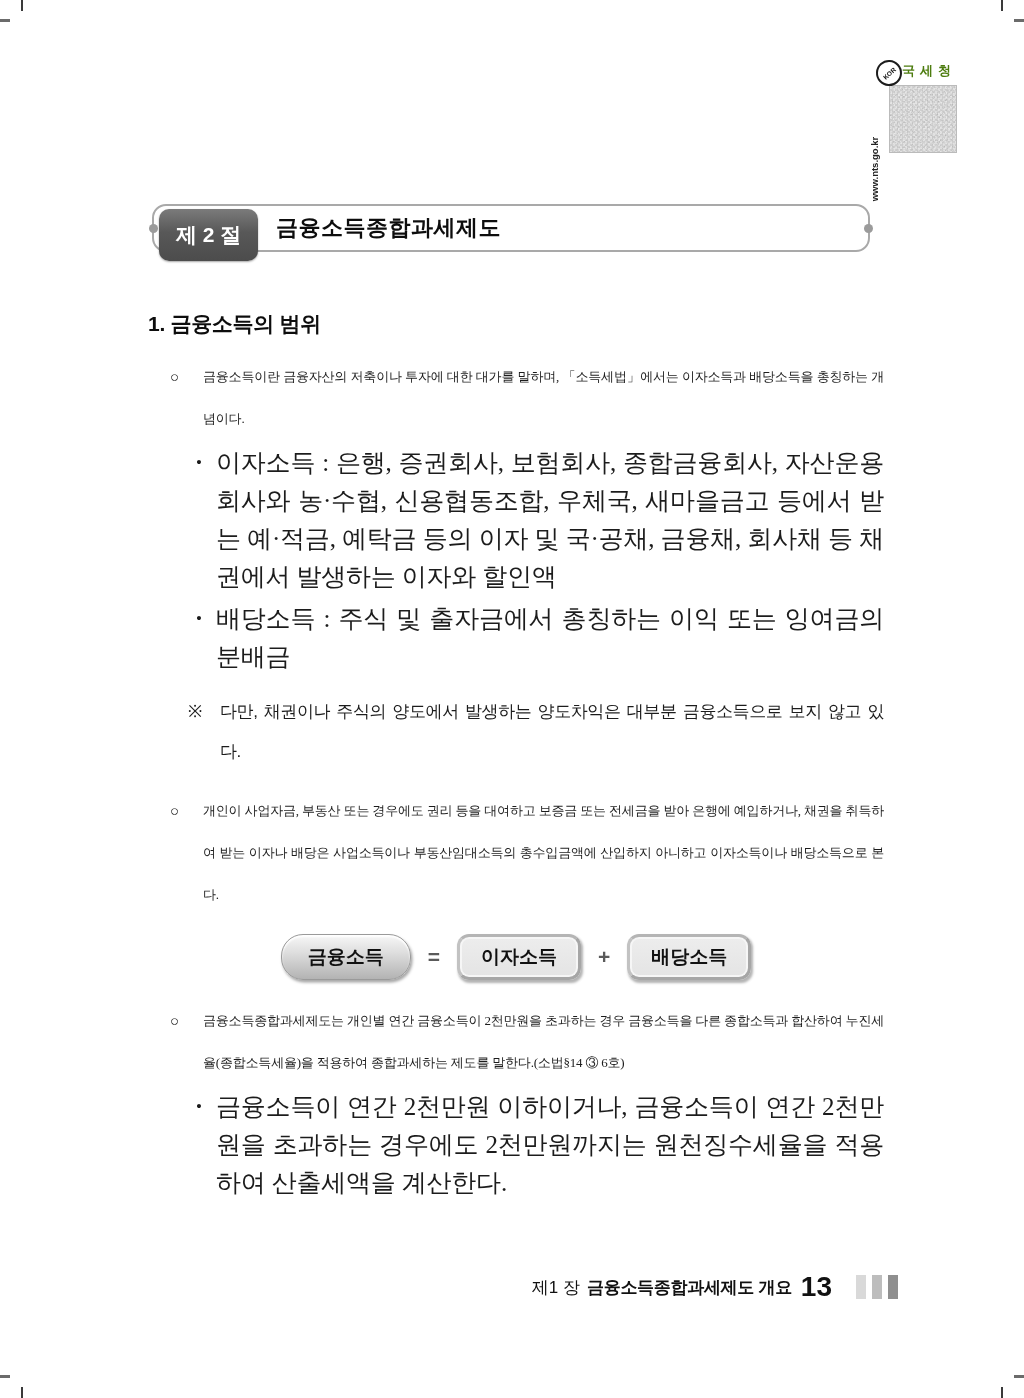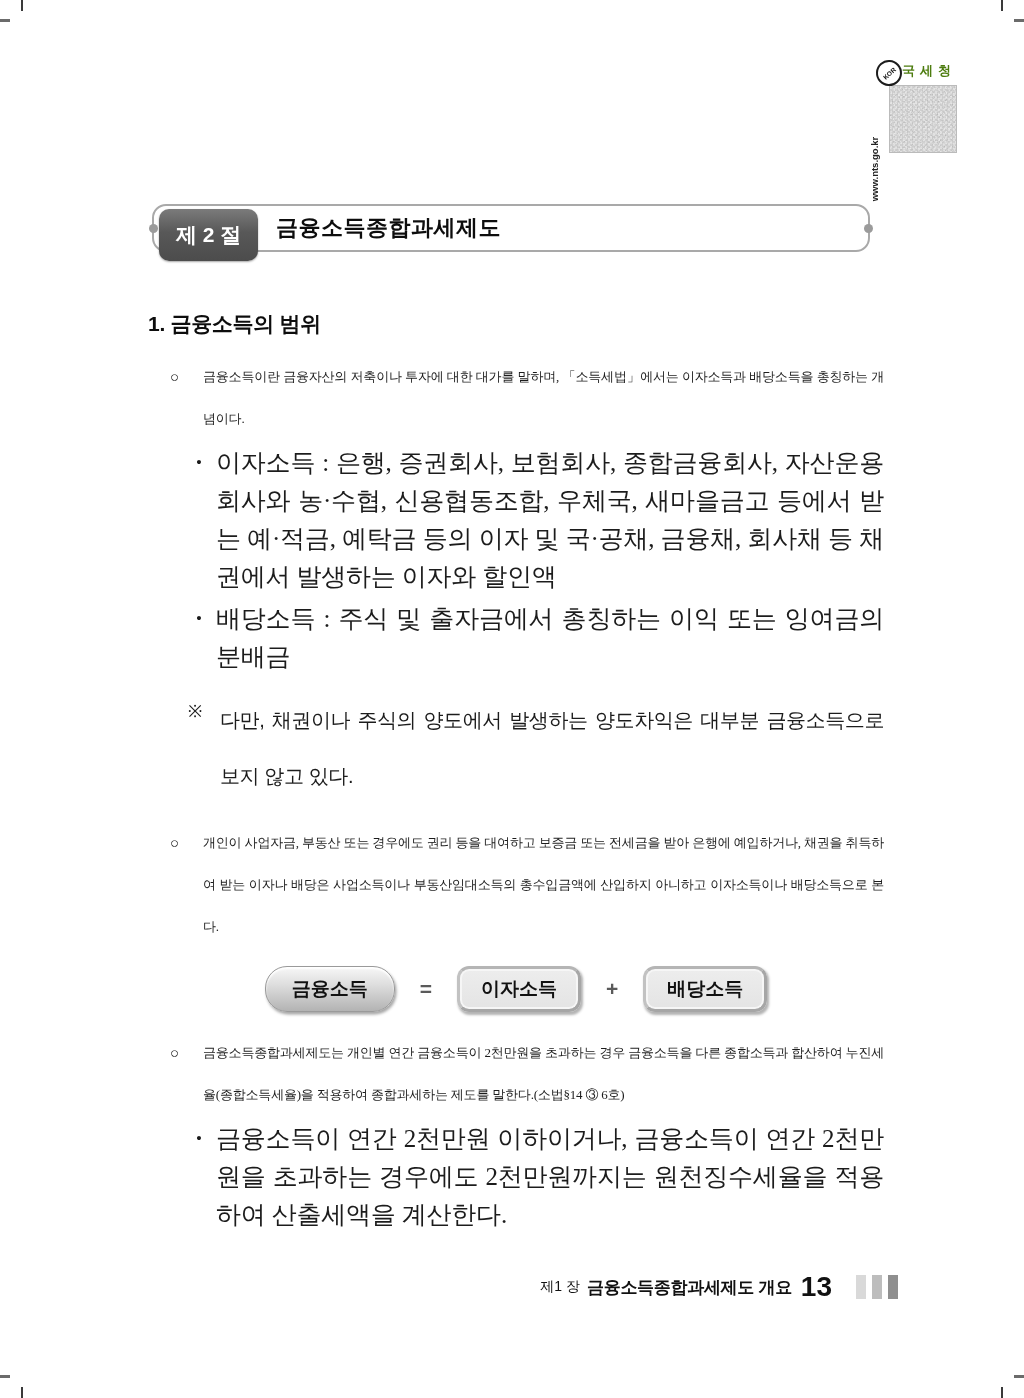--- a/index.html
+++ b/index.html
@@ -56,40 +56,40 @@
   .row.circle{margin-left:22px;margin-top:18px;}
   .row.circle .marker{width:33px;font-size:15px;line-height:42px;}
   .row.circle .text{font-size:13px;line-height:42px;letter-spacing:-0.2px;}
 
   .row.dot{margin-left:48px;margin-top:4px;}
   .row.dot .marker{width:20px;font-size:17px;line-height:38px;}
   .row.dot .text{font-size:25px;line-height:38px;letter-spacing:-0.2px;}
 
   .row.note{margin-left:40px;margin-top:16px;font-family:"Liberation Sans",sans-serif;}
   .row.note .marker{width:32px;font-size:17px;line-height:40px;}
-  .row.note .text{font-size:20px;line-height:56px;letter-spacing:-0.4px;}
+  .row.note .text{font-size:17px;line-height:40px;letter-spacing:-0.4px;}
 
   
   .formula{margin-top:16px;height:50px;display:flex;align-items:center;justify-content:center;
-    gap:25px;font-family:"Liberation Sans",sans-serif;}
+    gap:17px;font-family:"Liberation Sans",sans-serif;}
   .pill{width:128px;height:44px;border-radius:22px;
     background:linear-gradient(180deg,#f7f7f7 0%,#dedede 40%,#b3b3b3 100%);
     border:1px solid #9a9a9a;box-shadow:inset 0 2px 2px #ffffff,1.5px 2.5px 3px rgba(0,0,0,.35);
     display:flex;align-items:center;justify-content:center;font-weight:bold;font-size:19px;color:#111;}
   .opbox{width:118px;height:40px;border-radius:12px;
     background:linear-gradient(180deg,#ededed 0%,#e4e4e4 100%);
     border:3px solid #a6a6a6;border-top-color:#b5b5b5;border-left-color:#c2c2c2;
     box-shadow:1.5px 2.5px 2.5px rgba(0,0,0,.3),inset 0 0 0 2px #f6f6f6;
     display:flex;align-items:center;justify-content:center;font-weight:bold;font-size:19px;color:#111;}
   .op{color:#5a5a5a;font-size:21px;font-weight:bold;}
 
   
   .footer{position:absolute;right:126px;top:1274px;display:flex;align-items:center;
     font-family:"Liberation Sans",sans-serif;color:#111;}
-  .f-chapter{font-size:14px;margin-right:7px;}
+  .f-chapter{font-size:17px;margin-right:7px;}
   .f-title{font-size:17px;font-weight:bold;letter-spacing:-0.3px;margin-right:9px;}
   .f-page{font-size:28px;font-weight:bold;margin-right:24px;line-height:26px;}
   .f-bars{display:flex;gap:6px;}
   .f-bars i{display:block;width:10px;height:24px;}
   .f-bars i:nth-child(1){background:#d9d9d9;}
   .f-bars i:nth-child(2){background:#bdbdbd;}
   .f-bars i:nth-child(3){background:#8f8f8f;}
 </style>
 </head>
 <body>

